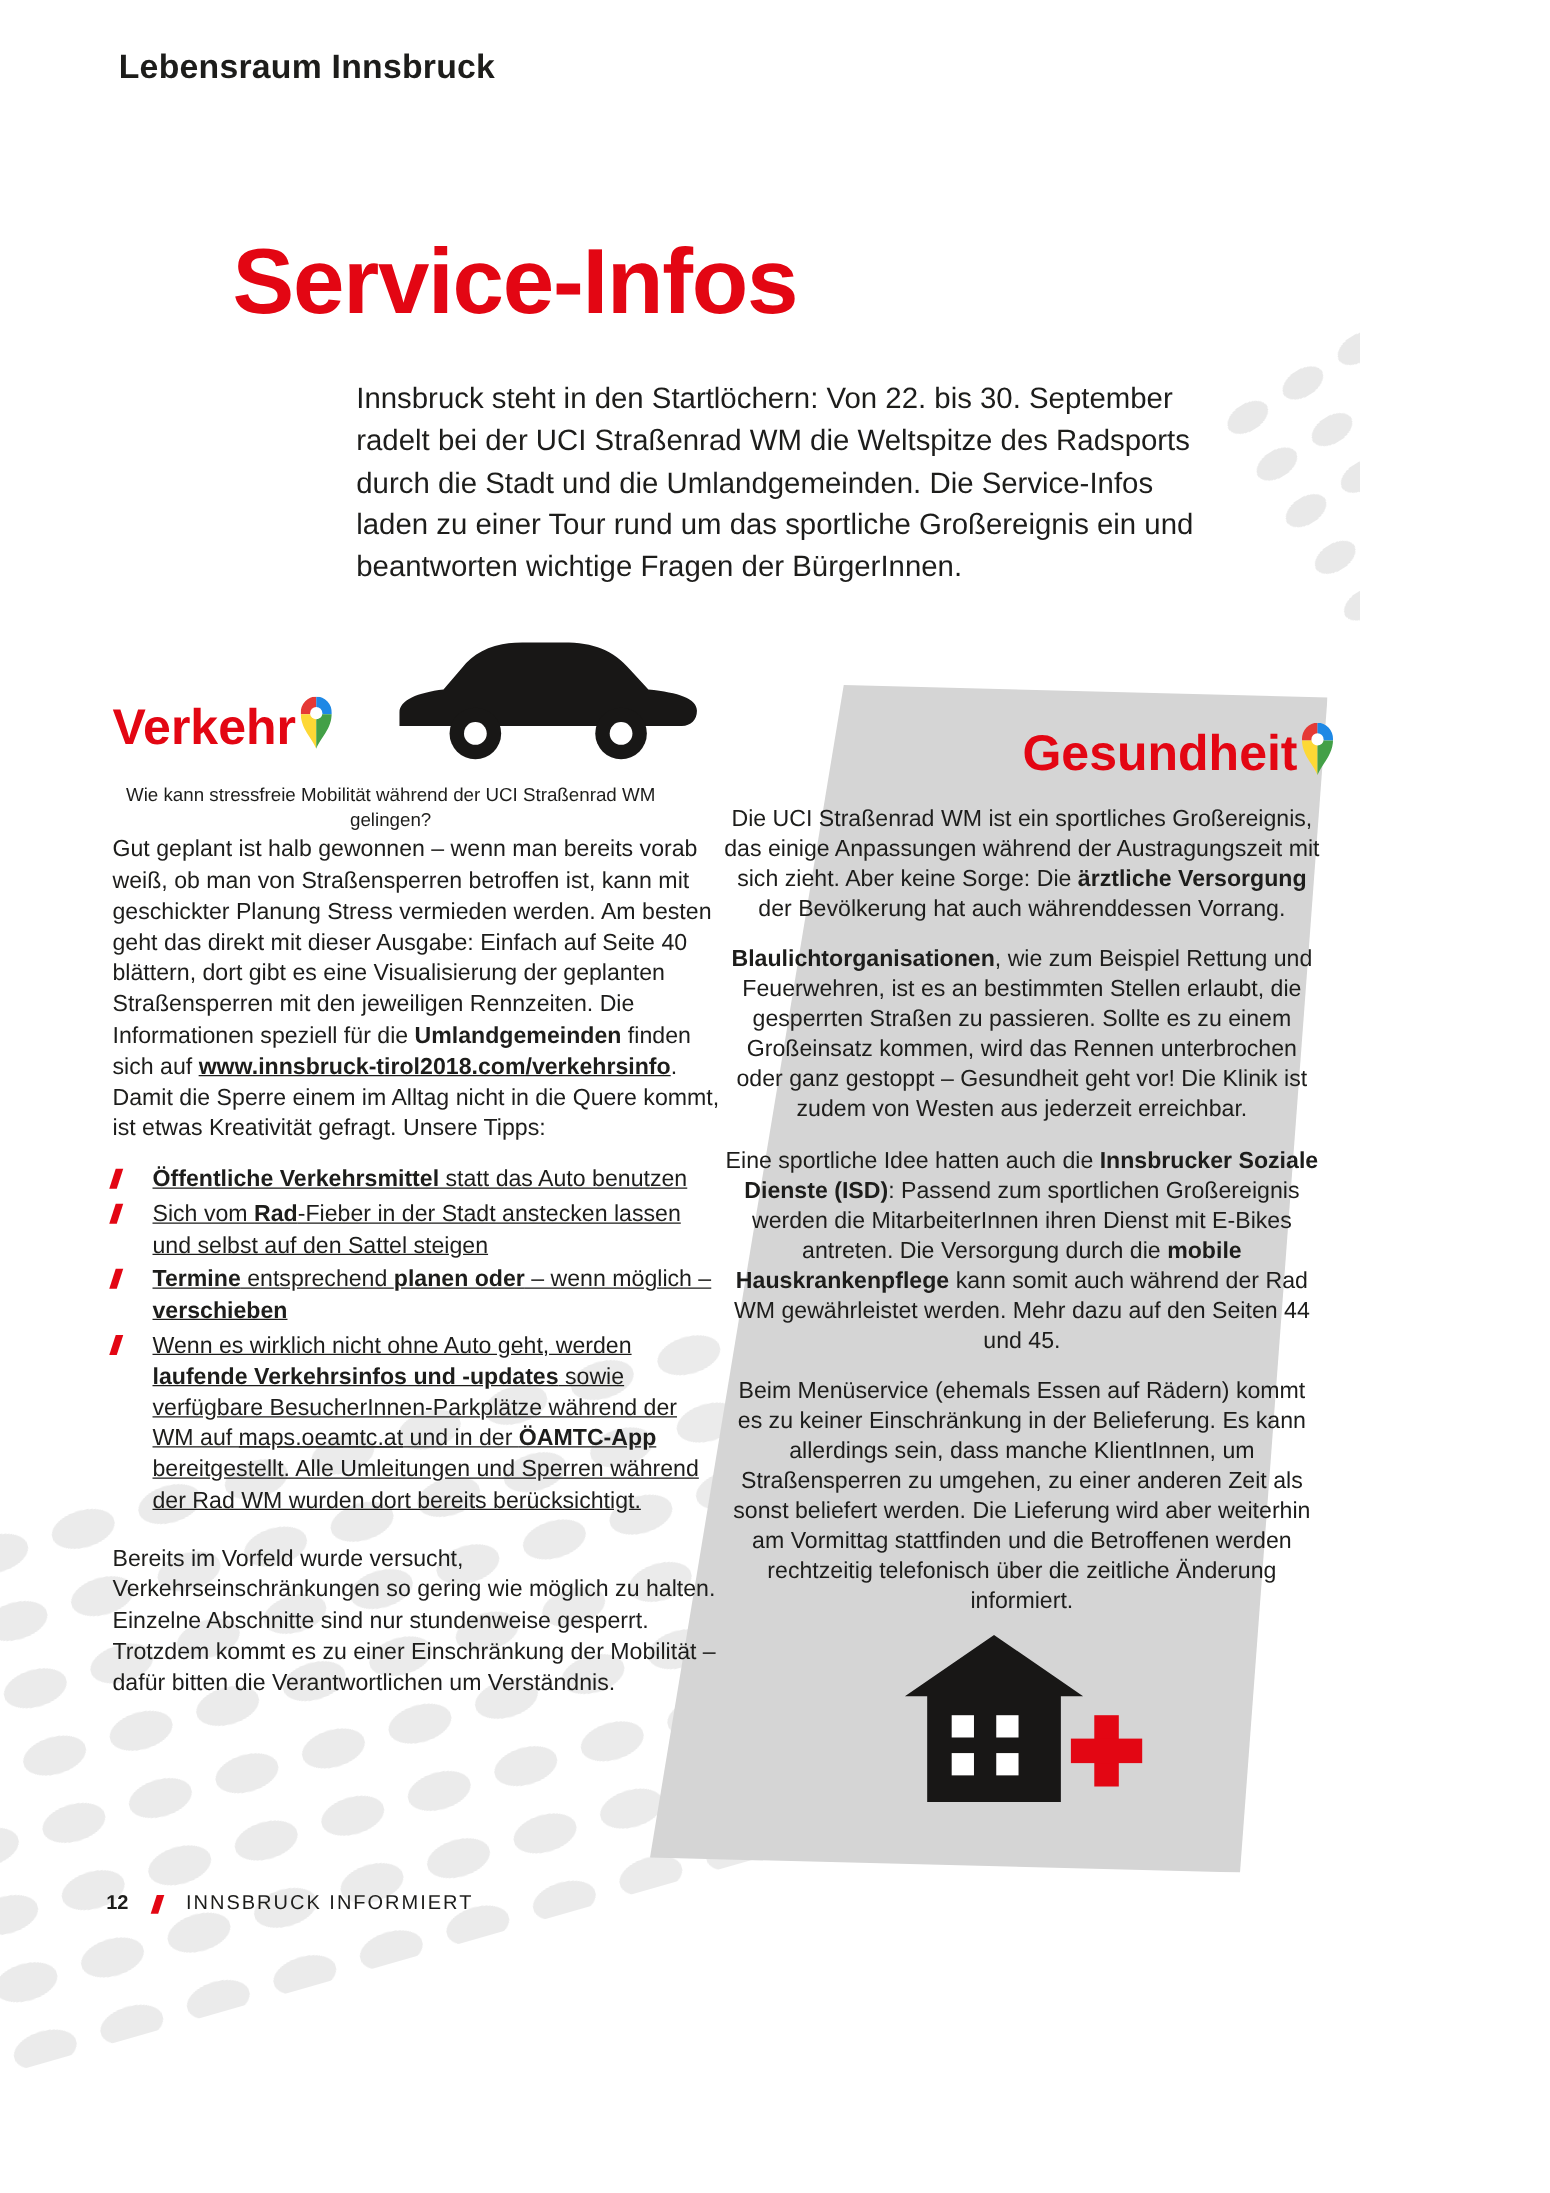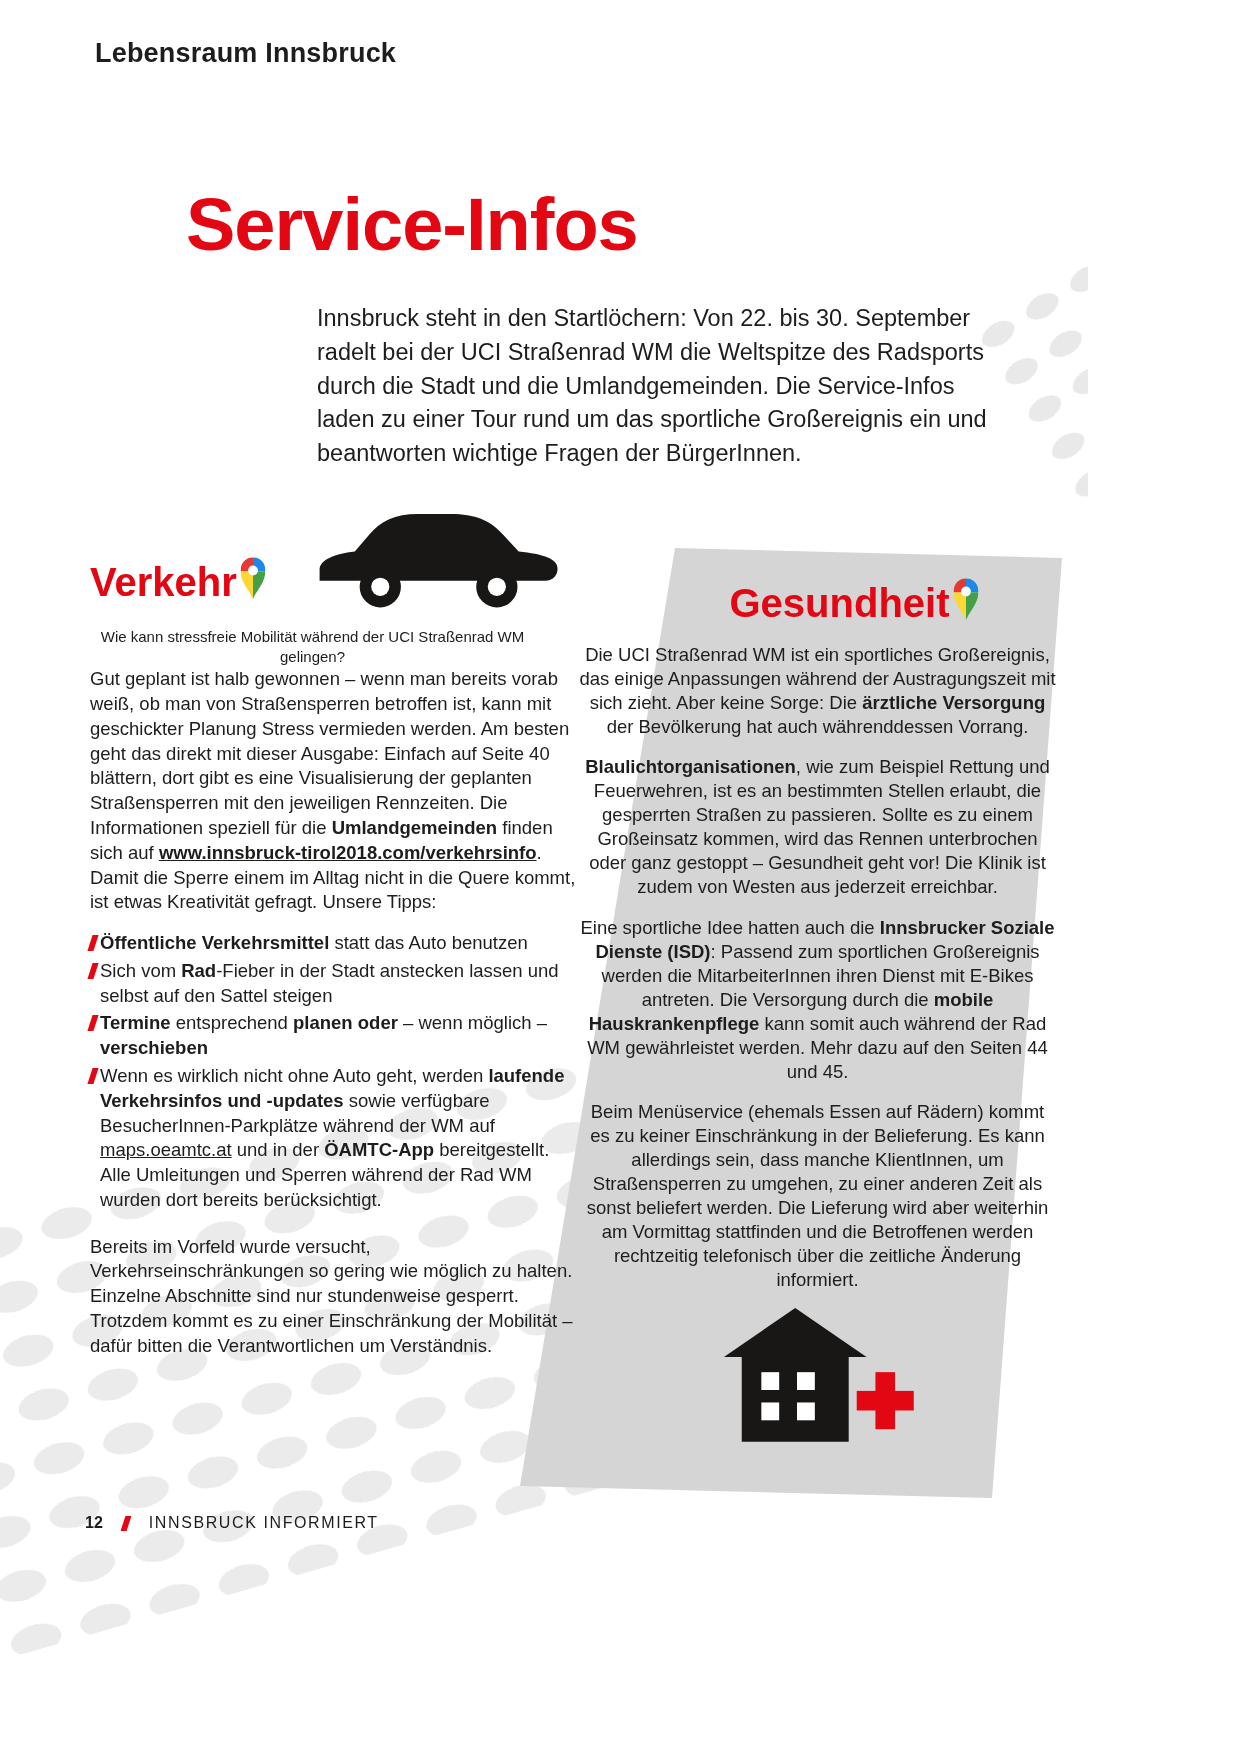--- a/index.html
+++ b/index.html
@@ -19,36 +19,36 @@
     background-size:52px 44px;}
   
   .panel{
     position:absolute;z-index:2;left:430px;top:540px;width:660px;height:965px;
     background:#d5d5d5;
     clip-path:polygon(245px 8px, 632px 18px, 562px 958px, 90px 946px);
   }
   
   .masthead{position:absolute;z-index:3;left:95px;top:38px;font-size:27px;font-weight:700;letter-spacing:.2px;}
   .title{position:absolute;z-index:3;left:186px;top:188px;font-size:74px;font-weight:700;line-height:1;letter-spacing:-1px;}
-  .intro{position:absolute;z-index:3;left:285px;top:302px;width:672px;font-size:23.5px;line-height:1.44;margin-left:32px;}
+  .intro{position:absolute;z-index:3;left:285px;top:302px;width:672px;font-size:23.5px;line-height:1.44;}
   
   .col-left{position:absolute;z-index:3;left:90px;top:505px;width:488px;font-size:18.5px;line-height:1.34;}
   .car-wrap{position:absolute;left:215px;top:-2px;width:255px;}
   .section-head{display:flex;align-items:center;margin-top:52px;}
   .section-head h2{margin:0;font-size:40px;font-weight:700;line-height:1;}
   .question{margin-top:20px;width:445px;font-size:15px;font-weight:400;line-height:1.35;text-align:center;}
   .col-left p{margin:0 0 0 0;}
   .col-left p.last{margin-top:22px;}
   .tips{list-style:none;margin:16px 0 0 0;padding:0;}
-  .tips li{display:flex;gap:4px;margin-bottom:3px;}
+  .tips li{display:flex;gap:26px;margin-bottom:3px;text-decoration:underline;}
   .slash{display:inline-block;width:6px;height:16px;transform:skewX(-18deg);flex-shrink:0;margin-top:4px;}
   .u{text-decoration:underline;}
   
   .col-right{position:absolute;z-index:3;left:565px;top:578px;width:505px;text-align:center;font-size:18.5px;line-height:1.30;}
-  .col-right .section-head{margin:0 0 14px 76px;justify-content:center;}
+  .col-right .section-head{margin:0 0 14px 76px;justify-content:flex-end;}
   .col-right p{margin:16px 0 0 0;padding:0 14px;}
   .house-wrap{margin-top:16px;}
   
   .footer{position:absolute;z-index:3;left:85px;top:1514px;display:flex;align-items:center;gap:20px;}
   .footer .pagenum{font-size:16px;font-weight:700;}
   .footer .slash{height:15px;margin-top:0;}
   .footer .mag{font-size:16px;font-weight:400;letter-spacing:1.6px;text-align:right;}
 </style>
 </head>
 <body>

